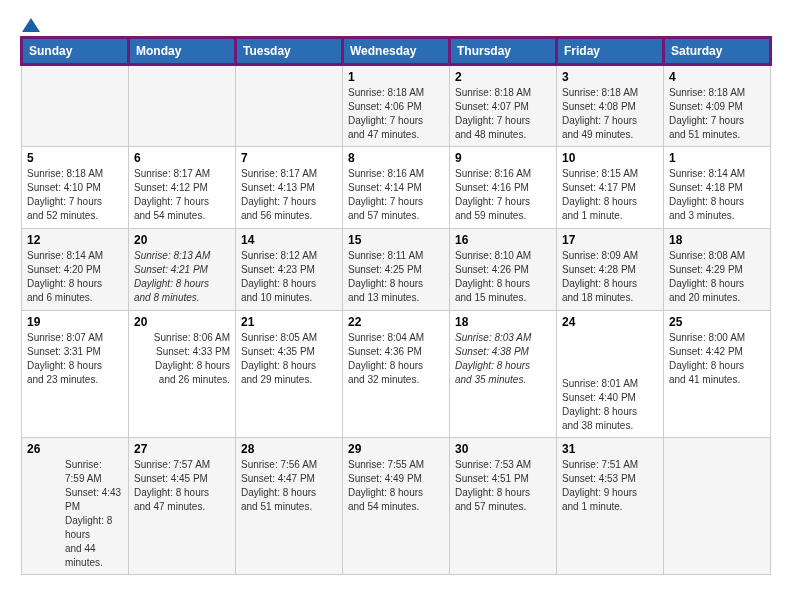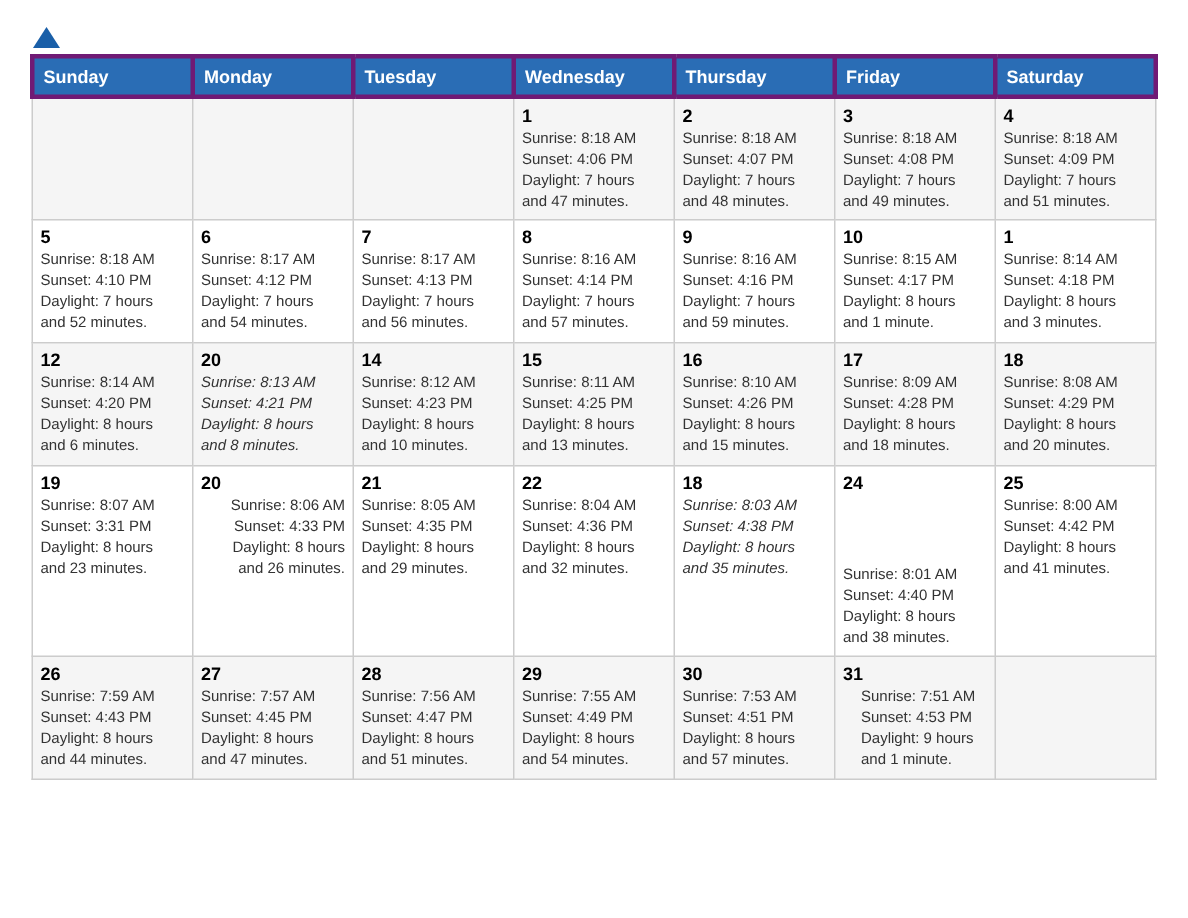--- a/index.html
+++ b/index.html
@@ -297,21 +297,21 @@
             <span class="day-number">25</span>
             <div class="day-info" style="white-space: pre-line;">Sunrise: 8:00 AM
 Sunset: 4:42 PM
 Daylight: 8 hours
 and 41 minutes.</div>
           </td>
         </tr>
         <tr>
           <td>
             <span class="day-number">26</span>
-            <div class="day-info" style="white-space: pre-line;">Sunrise: 7:59 AM
+            <div class="day-info" style="white-space: pre-line; margin-left: 38px;">Sunrise: 7:59 AM
 Sunset: 4:43 PM
 Daylight: 8 hours
 and 44 minutes.</div>
           </td>
           <td>
             <span class="day-number">27</span>
             <div class="day-info" style="white-space: pre-line;">Sunrise: 7:57 AM
 Sunset: 4:45 PM
 Daylight: 8 hours
 and 47 minutes.</div>
@@ -332,21 +332,21 @@
           </td>
           <td>
             <span class="day-number">30</span>
             <div class="day-info" style="white-space: pre-line;">Sunrise: 7:53 AM
 Sunset: 4:51 PM
 Daylight: 8 hours
 and 57 minutes.</div>
           </td>
           <td>
             <span class="day-number">31</span>
-            <div class="day-info" style="white-space: pre-line; margin-left: 12px;">Sunrise: 7:51 AM
+            <div class="day-info" style="white-space: pre-line;">Sunrise: 7:51 AM
 Sunset: 4:53 PM
 Daylight: 9 hours
 and 1 minute.</div>
           </td>
           <td class="empty-cell"></td>
         </tr>
       </tbody>
   </table>
 </div>
 

